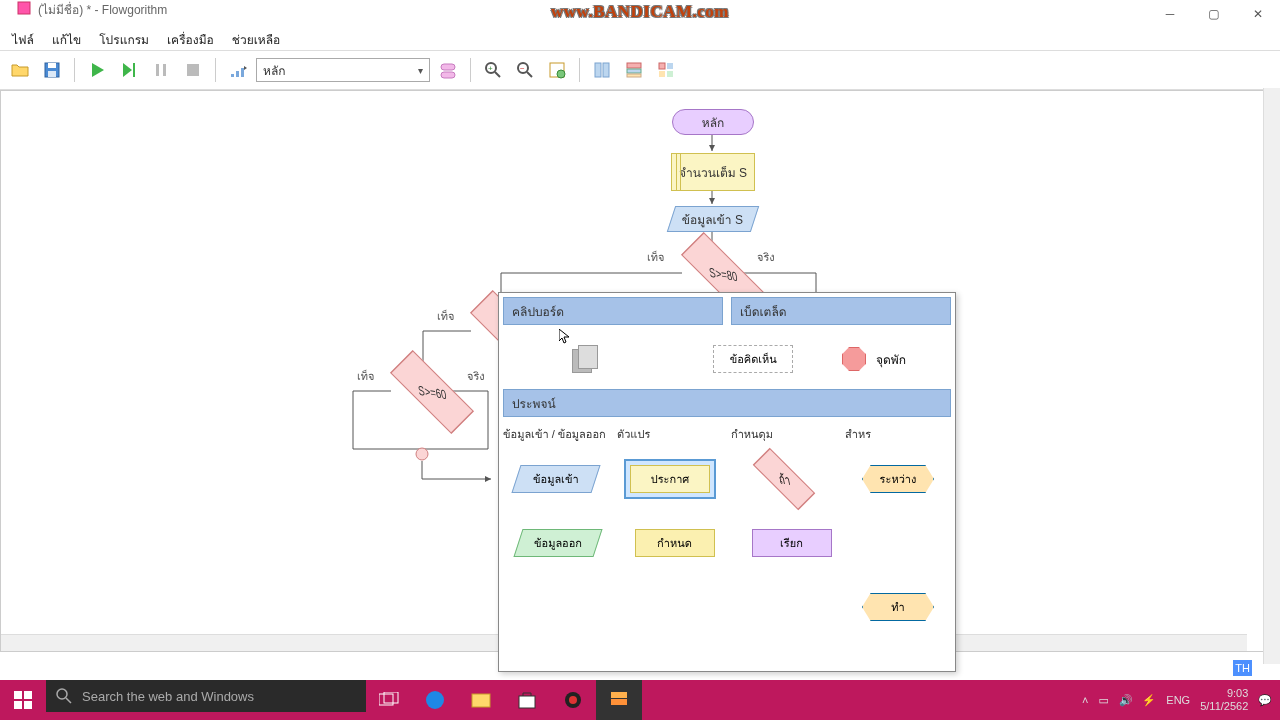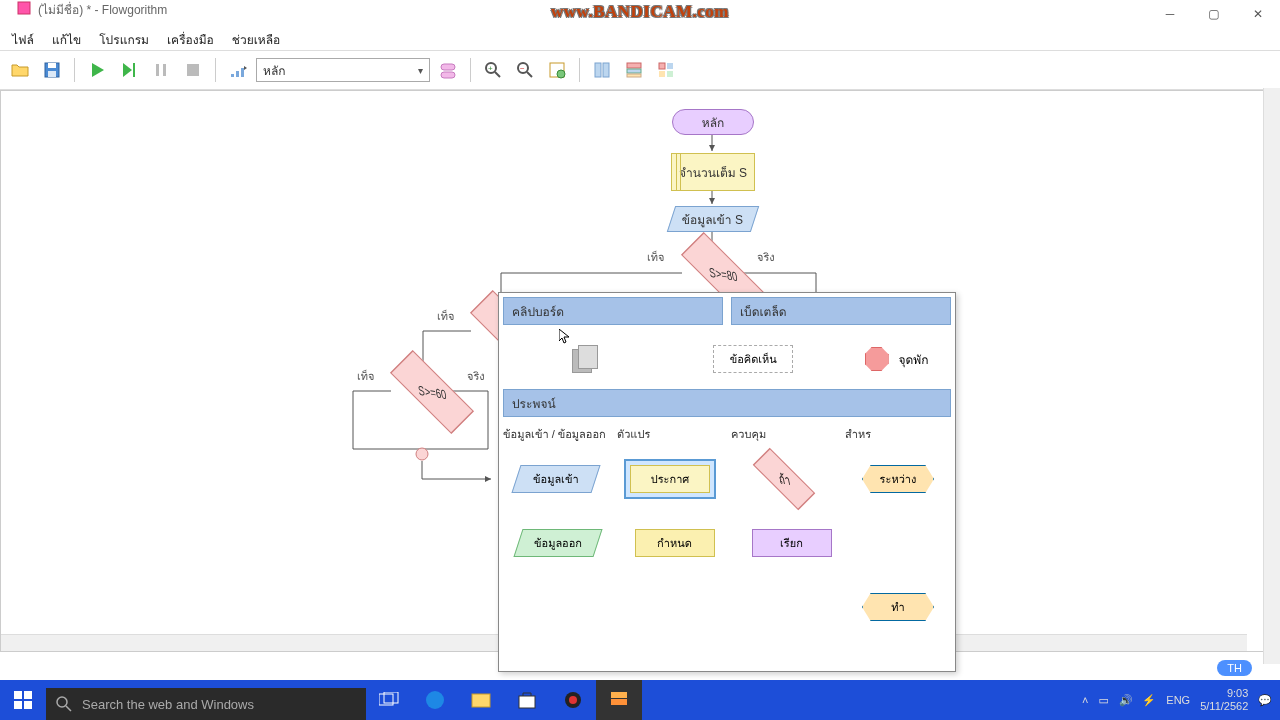--- a/index.html
+++ b/index.html
@@ -52,27 +52,27 @@
 .shp-hex{width:70px;height:26px;background:#ffe4b0;border:1px solid #0369a1;clip-path:polygon(12% 0,88% 0,100% 50%,88% 100%,12% 100%,0 50%)}
 .shp-comment{width:78px;height:26px;border:1px dashed #aaa;background:#fff}
 .shp-bp{width:22px;height:22px;background:#f59b9b;border:1px solid #d66;clip-path:polygon(30% 0,70% 0,100% 30%,100% 70%,70% 100%,30% 100%,0 70%,0 30%)}
 .shp-paste{width:24px;height:28px;position:relative}
 .shp-paste::before{content:"";position:absolute;left:0;top:4px;width:18px;height:22px;background:#bbb;border:1px solid #999}
 .shp-paste::after{content:"";position:absolute;left:6px;top:0;width:18px;height:22px;background:#ddd;border:1px solid #999}
 .selbox{border:2px solid #5a9ad4;background:#cfe6ff;padding:4px}
 .cursor-arrow{position:absolute;width:12px;height:16px;pointer-events:none}
 
 
-.taskbar{position:absolute;left:0;right:0;bottom:0;height:40px;background:#1d4ed8;display:flex;align-items:flex-end;color:#fff}
+.taskbar{position:absolute;left:0;right:0;bottom:0;height:40px;background:#be185d;display:flex;align-items:flex-start;color:#fff}
 .taskbar .start{width:46px;height:40px;display:flex;align-items:center;justify-content:center}
 .taskbar .search{width:300px;height:32px;background:#2a2a2a;display:flex;align-items:center;padding:0 10px;color:#aaa;font-size:13px;gap:10px}
 .taskbar .tico{width:46px;height:40px;display:flex;align-items:center;justify-content:center}
 .tray{position:absolute;right:0;top:0;height:40px;display:flex;align-items:center;gap:10px;padding:0 8px;color:#ddd;font-size:11px}
 .tray .clock{text-align:right;line-height:13px}
-.thpill{position:absolute;right:28px;bottom:44px;background:#4d90fe;color:#fff;border-radius:8px;padding:2px 10px;font-size:11px}
+.thpill{position:absolute;right:28px;bottom:44px;background:#4d90fe;color:#fff;border-radius:0;padding:2px 2px;font-size:11px}
 </style>
 </head>
 <body>
 
 <div class="titlebar">
   <span class="logo">
     <svg width="16" height="16" viewBox="0 0 16 16">
         <rect x="2" y="2" width="12" height="12" fill="#f5a" stroke="#c36"></rect>
       </svg>
   </span>
@@ -254,31 +254,31 @@
   </div>
   <div class="palrow" style="height:60px;align-items:center">
     <div style="flex:1;display:flex;justify-content:center">
         <div class="shp shp-paste"></div>
       </div>
     <div style="flex:1;display:flex;justify-content:center;gap:18px;align-items:center">
       <div class="shp shp-comment">
           <span>ข้อคิดเห็น</span>
         </div>
     </div>
-    <div style="width:109px;display:flex;align-items:center;gap:10px;justify-content:center">
+    <div style="width:109px;display:flex;align-items:center;gap:10px;">
       <div class="shp shp-bp"></div>
       <span>จุดพัก</span>
     </div>
   </div>
 
   <div class="palhdr">ประพจน์</div>
   <div class="palrow">
     <div class="palcat">ข้อมูลเข้า / ข้อมูลออก</div>
     <div class="palcat">ตัวแปร</div>
-    <div class="palcat">ควบคุม</div>
+    <div class="palcat">กำหนดุม</div>
     <div class="palcat">สำหร</div>
   </div>
 
   <div class="palrow">
     <div class="palcell">
         <div class="shp shp-io">
           <span>ข้อมูลเข้า</span>
         </div>
       </div>
     <div class="palcell">

